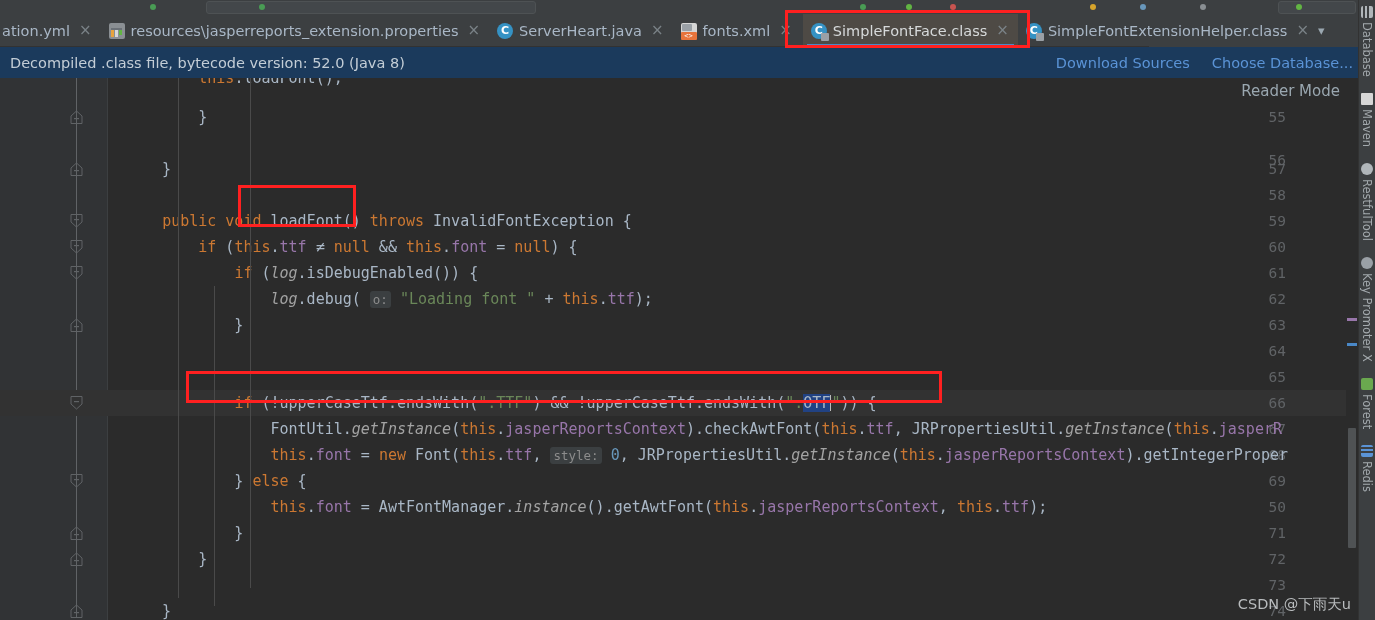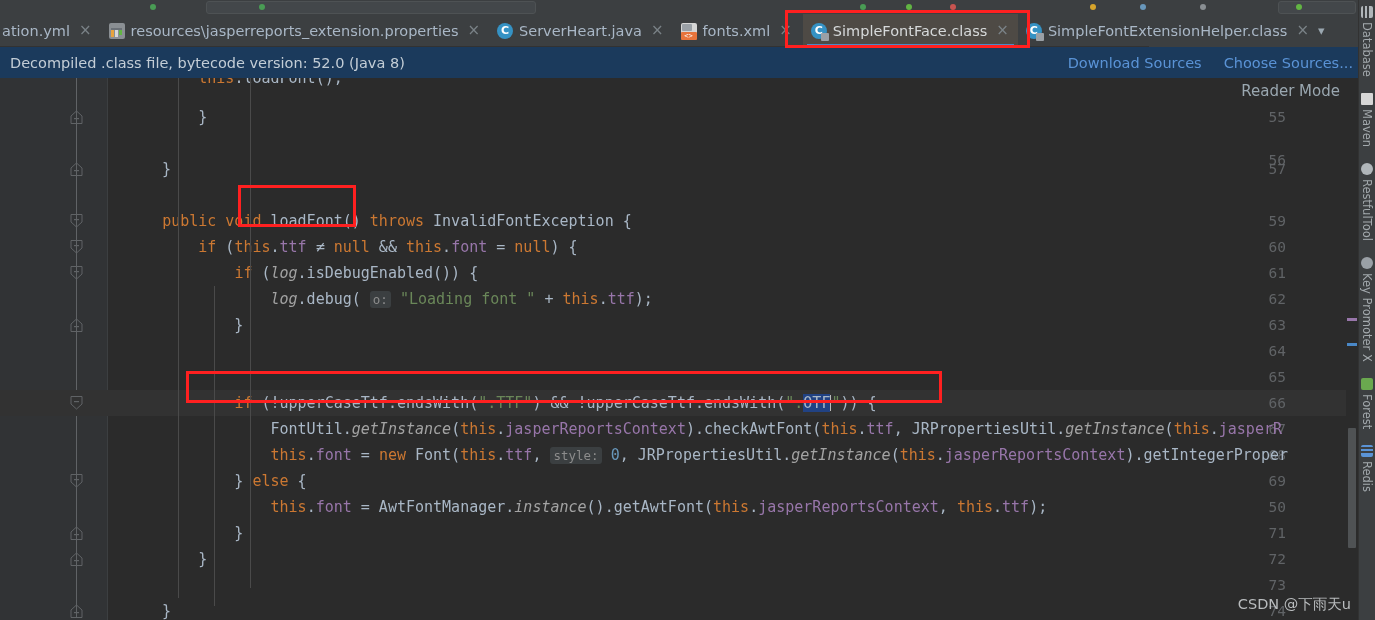--- a/index.html
+++ b/index.html
@@ -230,21 +230,21 @@
       <span class="tab-close">×</span>
     </div>
 
     <div class="tab-chevron">▾</div>
   </div>
 
   <div class="banner">
     <span>Decompiled .class file, bytecode version: 52.0 (Java 8)</span>
     <span class="banner-actions">
       <span class="banner-link">Download Sources</span>
-      <span class="banner-link">Choose Sources...</span>
+      <span class="banner-link">Choose Database...</span>
     </span>
   </div>
 
   <div class="editor">
     <div class="gutter"></div>
     <div class="gutter-sep"></div>
 
     <div class="foldline" style="top:0; height:540px;"></div>
 
     <div class="codearea" id="codearea">
@@ -269,20 +269,24 @@
         <div class="row" style="top: 78px; position: absolute; left: -108px; right: 0px;">
           <div class="lnum">57</div>
           <div class="fold">
             <svg width="13" height="14" viewBox="0 0 13 14">
               <path d="M6.5 1 L12 6 V13.5 H1 V6 Z" fill="none" stroke="#606366"></path>
               <rect x="4" y="8" width="5" height="1.2" fill="#606366"></rect>
             </svg>
           </div>
           <div class="code" style="left: 108px;"><span class="ident">    }</span></div>
         </div>
+        <div class="row" style="top: 104px; position: absolute; left: -108px; right: 0px;">
+          <div class="lnum">58</div>
+          <div class="code" style="left: 108px;"></div>
+        </div>
         <div class="row" style="top: 130px; position: absolute; left: -108px; right: 0px;">
           <div class="lnum">59</div>
           <div class="fold">
             <svg width="13" height="14" viewBox="0 0 13 14">
               <path d="M1 0.5 H12 V8 L6.5 13 L1 8 Z" fill="none" stroke="#606366"></path>
               <rect x="4" y="5" width="5" height="1.2" fill="#606366"></rect>
             </svg>
           </div>
           <div class="code" style="left: 108px;"><span class="ident">    </span><span class="kw">public</span><span class="ident"> </span><span class="kw">void</span><span class="ident"> loadFont() </span><span class="kw">throws</span><span class="ident"> InvalidFontException {</span></div>
         </div>

